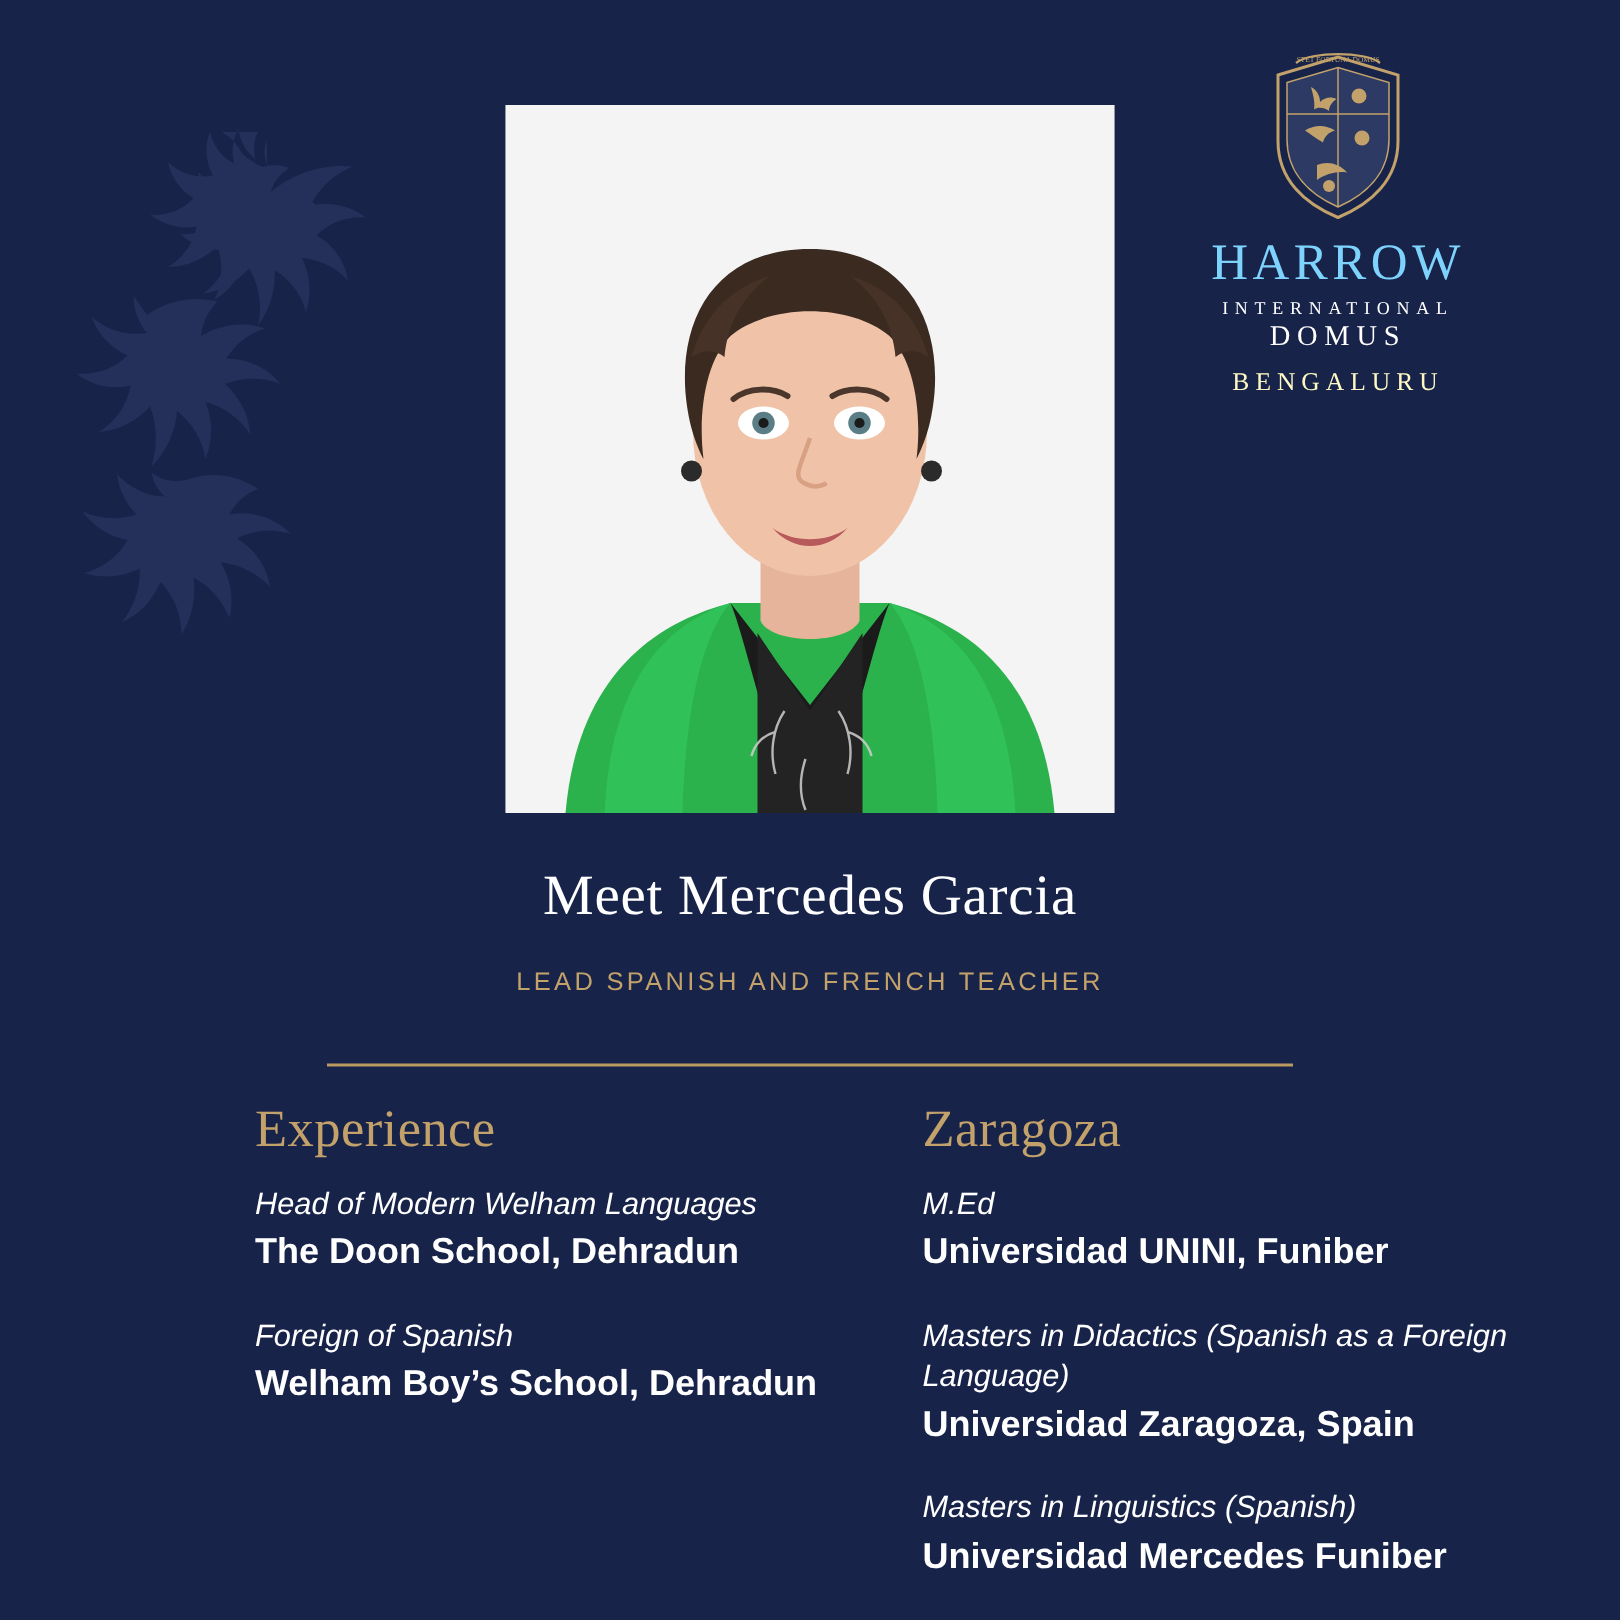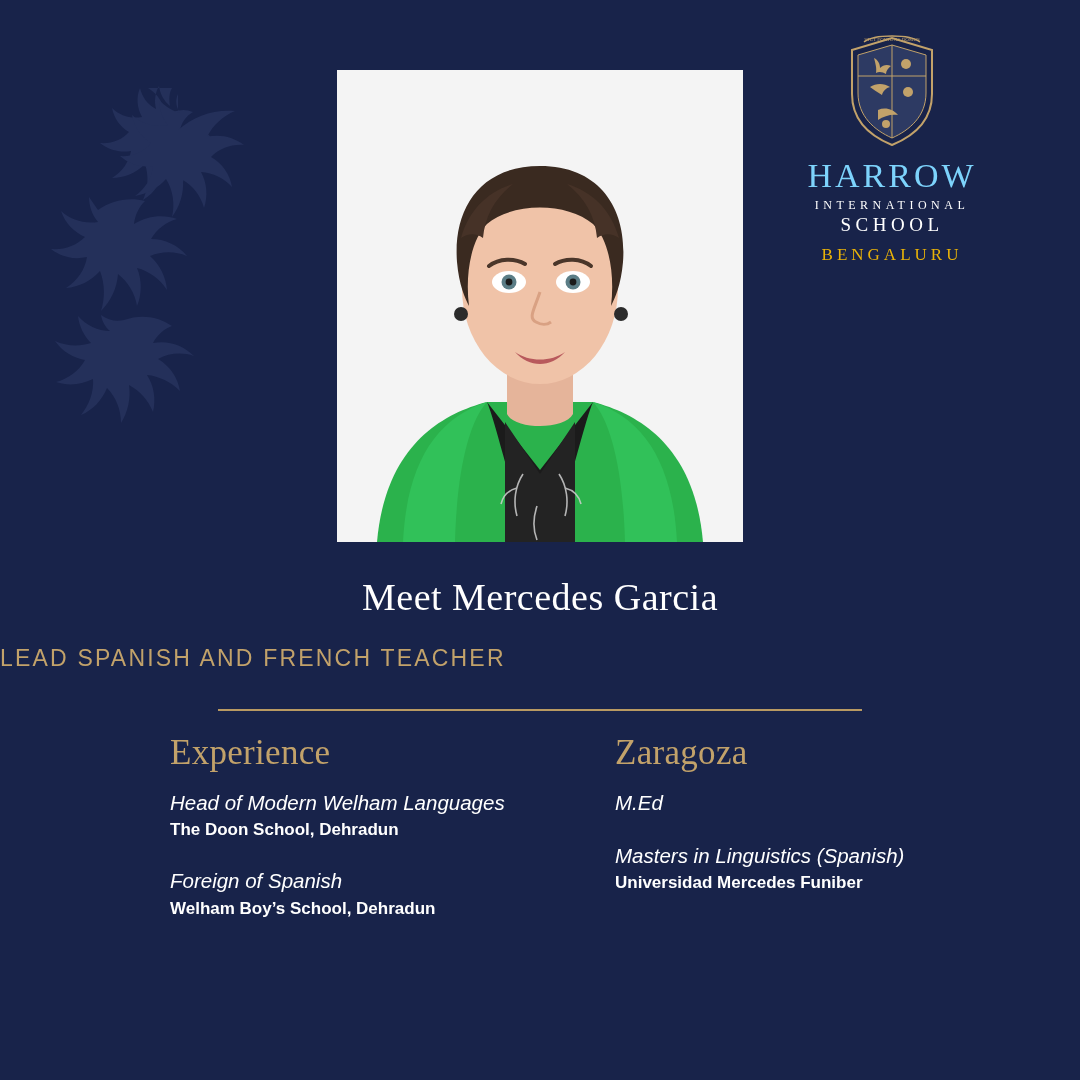--- a/index.html
+++ b/index.html
@@ -59,21 +59,21 @@
     font-family: "Liberation Serif", serif;
     font-size: 19px;
     letter-spacing: 4.5px;
     color: #ffffff;
     line-height: 1.25;
   }
   .logo-city {
     font-family: "Liberation Serif", serif;
     font-size: 17px;
     letter-spacing: 4px;
-    color: #eab308;
+    color: #fef9c3;
     margin-top: 9px;
   }
 
   
   .portrait-frame {
     position: absolute;
     left: 337px;
     top: 70px;
     width: 406px;
     height: 472px;
@@ -92,21 +92,22 @@
     font-family: "Liberation Serif", serif;
     font-size: 38px;
     letter-spacing: 0.5px;
     color: #ffffff;
   }
   .subhead {
     position: absolute;
     top: 645px;
     left: 0;
     width: 100%;
-    font-size: 23px;
+    text-align: center;
+    font-size: 17px;
     letter-spacing: 2.2px;
     color: #c2a26a;
     font-weight: 400;
   }
 
   .divider {
     position: absolute;
     top: 709px;
     left: 218px;
     width: 644px;
@@ -139,21 +140,21 @@
   .entry { margin-bottom: 26px; }
   .entry-role {
     font-style: italic;
     font-size: 20.5px;
     color: #ffffff;
     line-height: 1.32;
     margin-bottom: 3px;
   }
   .entry-org {
     font-weight: bold;
-    font-size: 17px;
+    font-size: 24px;
     color: #ffffff;
     line-height: 1.32;
   }
 </style>
 </head>
 <body>
 
 <div class="lion-watermark">
   <svg viewBox="0 0 270 370" width="270" height="370" xmlns="http://www.w3.org/2000/svg">
     <g fill="#24305a">
@@ -177,21 +178,21 @@
       <path d="M26 55 c6 -4 14 -4 20 0 c-4 1 -7 4 -8 8 c-5 -3 -9 -6 -12 -8z"></path>
       <circle cx="64" cy="60" r="5"></circle>
       <path d="M34 78 c7 -3 15 -1 20 5 c-7 -1 -14 1 -20 5 z"></path>
       <circle cx="42" cy="92" r="4"></circle>
     </g>
     <path d="M20 10 C30 2 66 2 76 10" fill="none" stroke="#c2a26a" stroke-width="1.5"></path>
     <text x="48" y="9" font-family="Liberation Serif, serif" font-size="5" fill="#c2a26a" text-anchor="middle">STET FORTUNA DOMUS</text>
   </svg>
   <div class="logo-harrow">HARROW</div>
   <div class="logo-intl">INTERNATIONAL</div>
-  <div class="logo-school">SCHOOL</div>
+  <div class="logo-school">DOMUS</div>
   <div class="logo-city">BENGALURU</div>
 </div>
 
 <div class="portrait-frame">
   <svg class="portrait-svg" viewBox="0 0 406 472" preserveAspectRatio="xMidYMid slice" xmlns="http://www.w3.org/2000/svg">
     <rect x="0" y="0" width="406" height="472" fill="#f4f4f4"></rect>
 
     <path d="M40 472 C48 380 100 345 150 332 L256 332 C306 345 358 380 366 472 Z" fill="#2bb24c"></path>
 
     <path d="M150 332 L203 400 L256 332 C244 360 222 470 203 472 C184 470 162 360 150 332 Z" fill="#1b1b1b"></path>
@@ -251,22 +252,27 @@
       <div class="entry-role">Foreign of Spanish</div>
       <div class="entry-org">Welham Boy’s School, Dehradun</div>
     </div>
   </div>
 
   <div class="col col-education">
     <div class="col-title">Zaragoza</div>
 
     <div class="entry">
       <div class="entry-role">M.Ed</div>
-    </div>
-
+      <div class="entry-org">Universidad UNINI, Funiber</div>
+    </div>
+
+    <div class="entry">
+      <div class="entry-role">Masters in Didactics (Spanish as a Foreign Language)</div>
+      <div class="entry-org">Universidad Zaragoza, Spain</div>
+    </div>
 
     <div class="entry">
       <div class="entry-role">Masters in Linguistics (Spanish)</div>
       <div class="entry-org">Universidad Mercedes Funiber</div>
     </div>
   </div>
 
 </div>
 
 </body></html>

